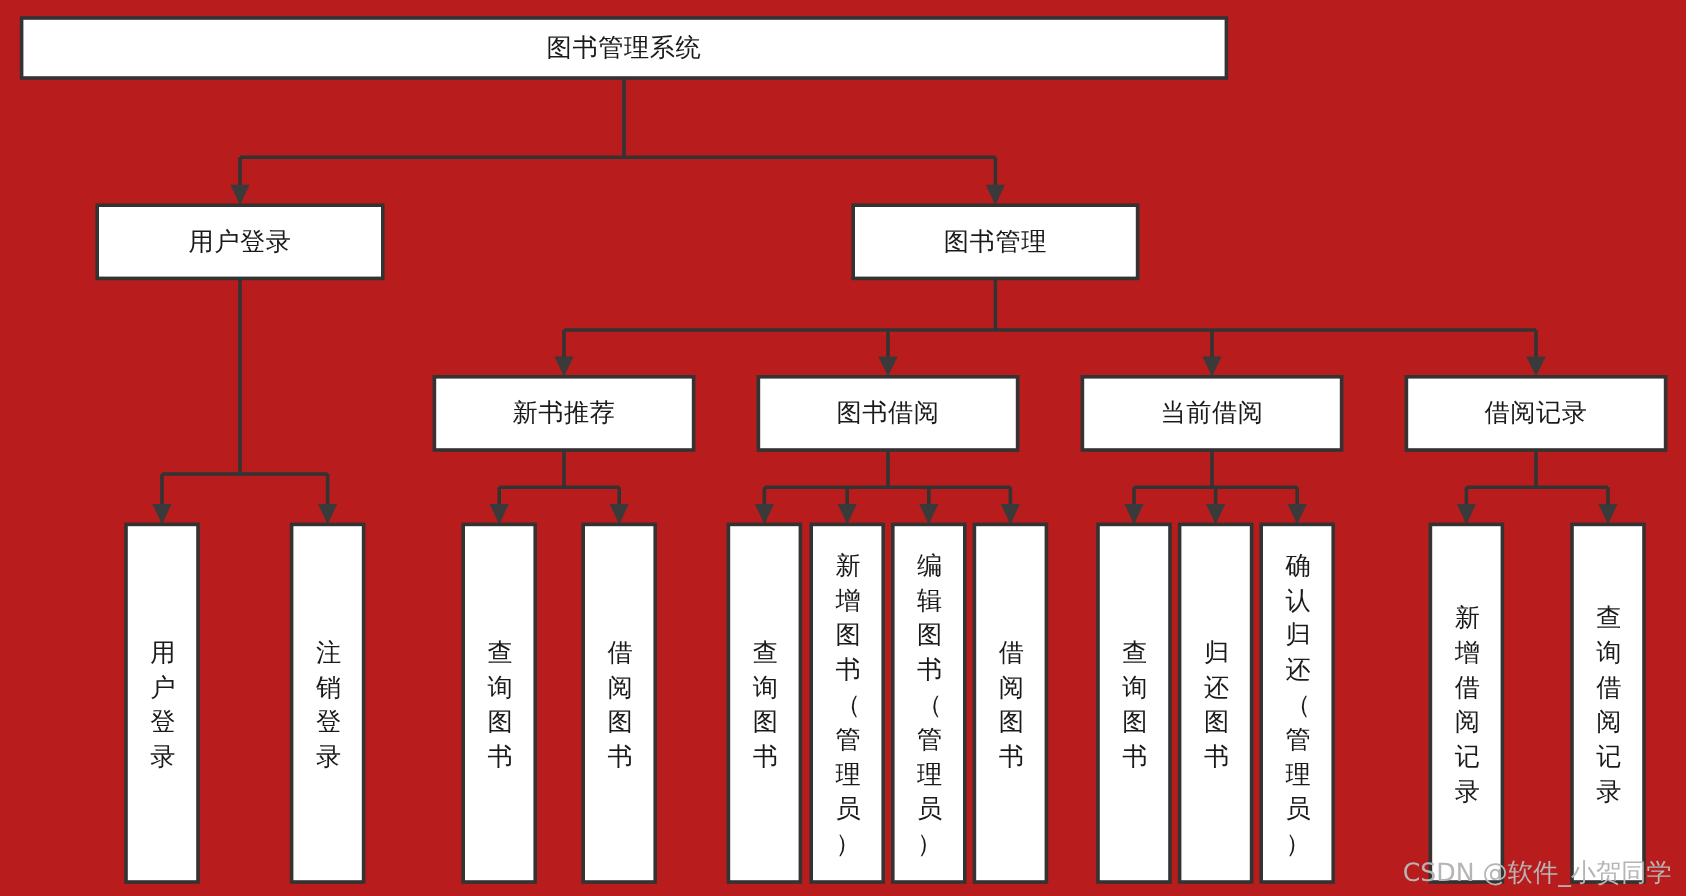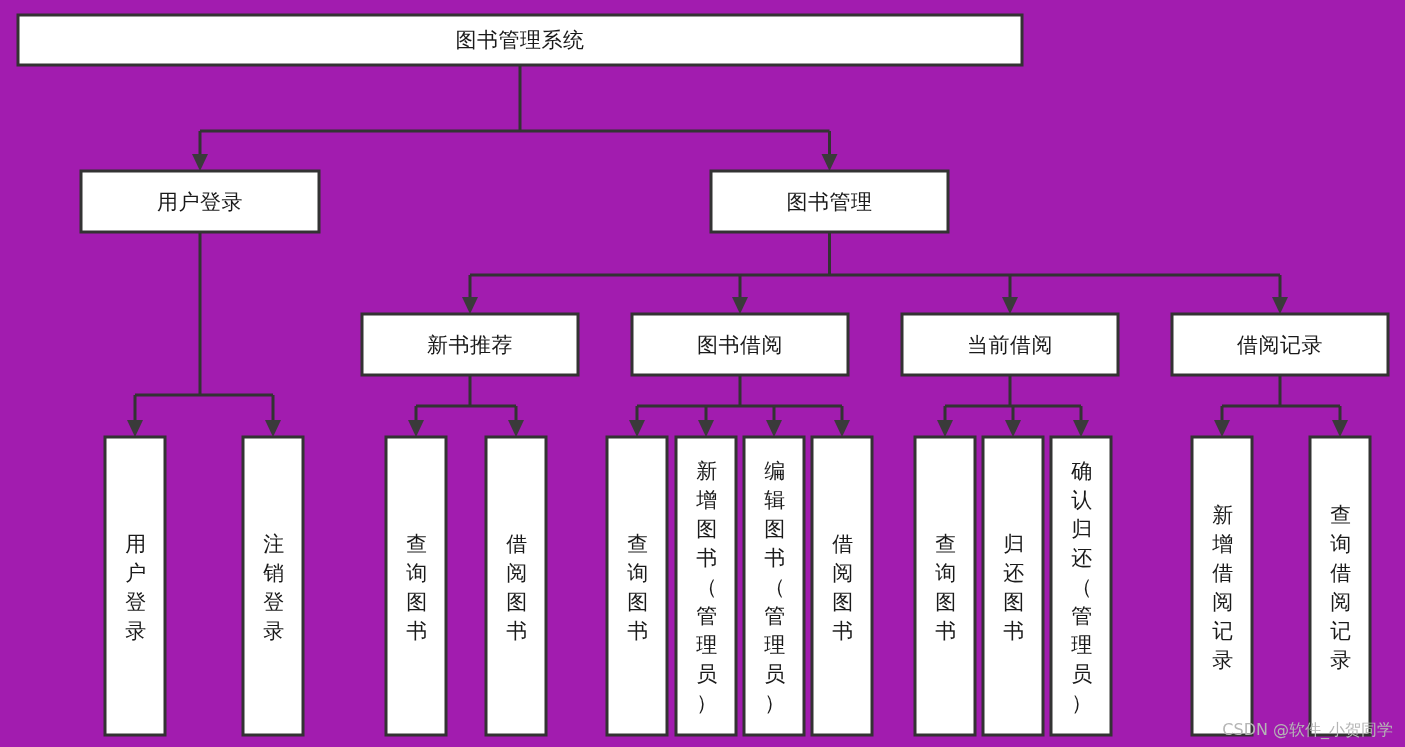--- a/index.html
+++ b/index.html
@@ -11,21 +11,21 @@
   body {
     width: 1405px;
     height: 747px;
     overflow: hidden;
     font-family: "DejaVu Sans", "Liberation Sans", sans-serif;
   }
   #diagram-root {
     position: relative;
     width: 1405px;
     height: 747px;
-    background: #a21caf;
+    background: #b91c1c;
   }
   svg.flowchart {
     display: block;
     width: 1405px;
     height: 747px;
   }
   .node-box {
     fill: #ffffff;
     stroke: #333333;
     stroke-width: 3;
@@ -53,21 +53,21 @@
     font-size: 21px;
     fill: #1a1a1a;
     text-anchor: middle;
     letter-spacing: 0.5px;
   }
   .watermark-text {
     position: absolute;
     right: 12px;
     bottom: 6px;
     font-family: "DejaVu Sans", "Liberation Sans", sans-serif;
-    font-size: 16px;
+    font-size: 21px;
     color: #b5b5b5;
     white-space: nowrap;
     user-select: none;
   }
 </style>
 </head>
 <body>
 
 <div id="diagram-root">
 

